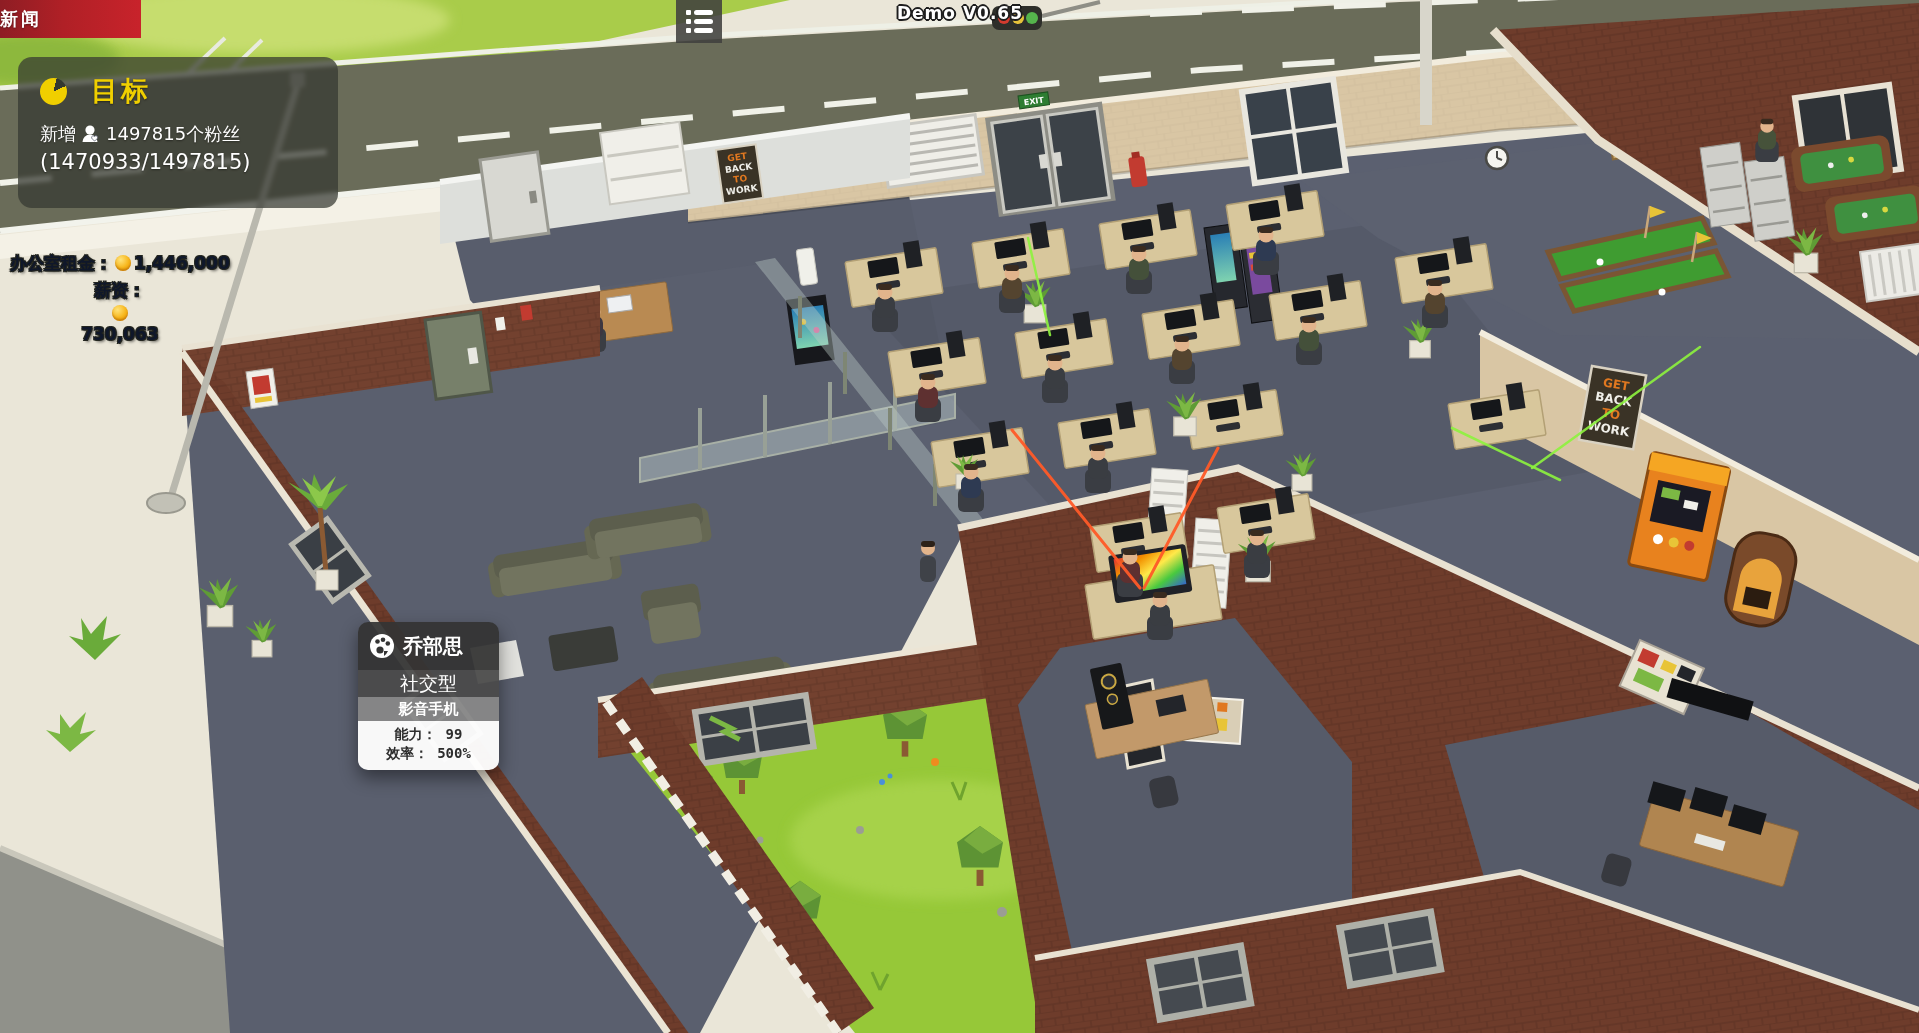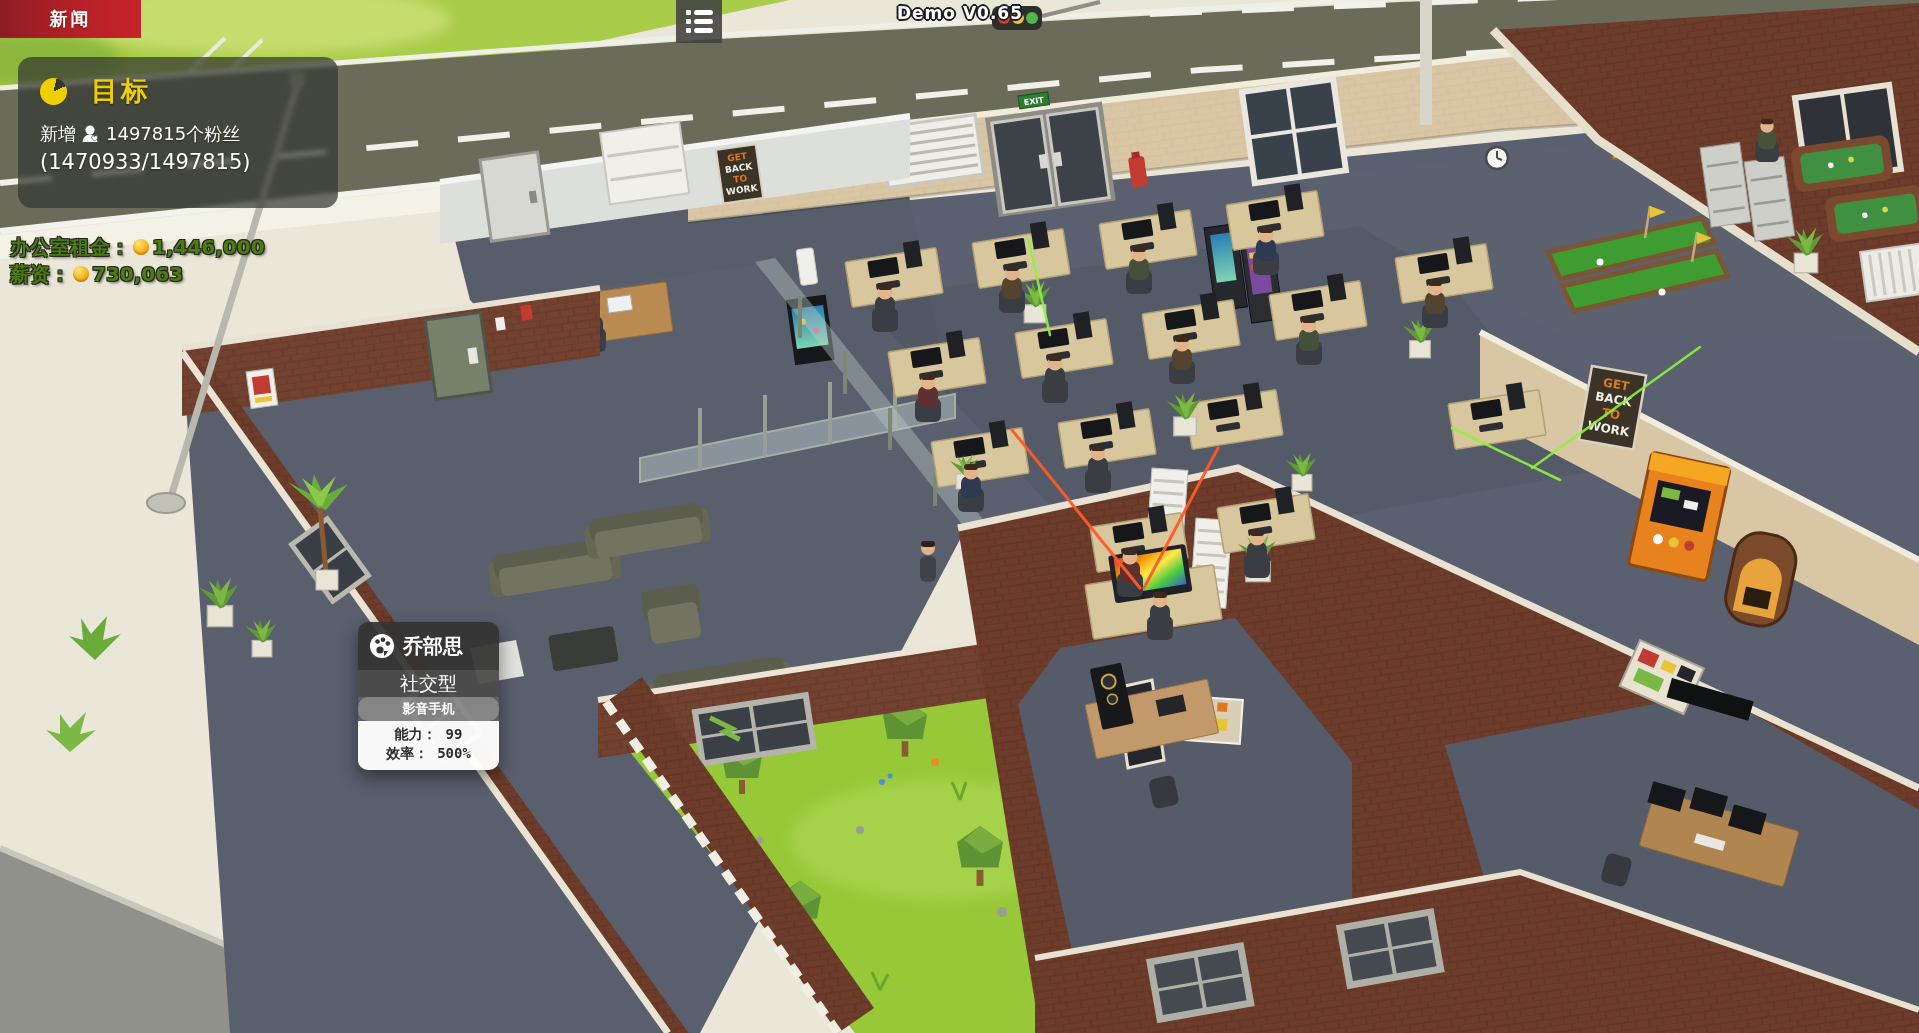--- a/index.html
+++ b/index.html
@@ -4,21 +4,21 @@
 <style>
   html,body{margin:0;padding:0;background:#111;}
   .stage{position:relative;width:1919px;height:1033px;overflow:hidden;
          font-family:"DejaVu Sans","Liberation Sans",sans-serif;background:#eae6d8;}
   .stage svg.scene{position:absolute;left:0;top:0;}
 
   
   .news-badge{position:absolute;left:0;top:0;width:141px;height:38px;
     background:linear-gradient(90deg,#8e1d24 0%,#b02026 45%,#c8232b 100%);
     color:#fff;font-weight:bold;font-size:18px;letter-spacing:3px;
-    display:flex;align-items:center;justify-content:center;
+    display:flex;align-items:center;justify-content:flex-start;
     text-shadow:0 1px 2px rgba(0,0,0,.4);cursor:pointer;}
 
   .menu-btn{position:absolute;left:676px;top:0;width:46px;height:43px;
     background:rgba(64,64,62,.88);display:flex;flex-direction:column;
     align-items:center;justify-content:center;gap:4px;cursor:pointer;}
   .menu-row{display:flex;align-items:center;gap:3px;}
   .menu-row .dot{width:5px;height:5px;background:#fff;border-radius:1px;}
   .menu-row .bar{width:19px;height:5px;background:#fff;border-radius:2.5px;}
 
   .version{position:absolute;left:860px;top:3px;width:200px;text-align:center;
@@ -32,38 +32,38 @@
   .goal-title-row{display:flex;align-items:center;gap:24px;}
   .pie-icon{width:27px;height:27px;border-radius:50%;
     background:conic-gradient(from 14deg,#343830 0 52deg,#f0cf00 52deg 360deg);}
   .goal-title{color:#f0cf00;font-size:27px;font-weight:bold;letter-spacing:3px;
     text-shadow:0 1px 2px rgba(0,0,0,.45);}
   .goal-line{margin-top:13px;font-size:18px;display:flex;align-items:center;gap:2px;
     text-shadow:0 1px 2px rgba(0,0,0,.45);}
   .goal-progress{margin-top:4px;font-size:21px;text-shadow:0 1px 2px rgba(0,0,0,.45);}
   .fans-ico{width:22px;height:22px;margin:0 2px;}
 
-  .finance{position:absolute;left:10px;top:236px;color:#4d7c0f;font-weight:bold;
-    font-size:20px;
+  .finance{position:absolute;left:10px;top:252px;color:#0f172a;font-weight:bold;
+    font-size:17px;
     text-shadow:-1px -1px 0 #23251f,1px -1px 0 #23251f,-1px 1px 0 #23251f,
       1px 1px 0 #23251f,2px 2px 3px rgba(0,0,0,.6);}
   .fin-row{display:flex;align-items:center;gap:3px;height:22px;}
-  .fin-row + .fin-row{margin-top:5px;}
+  .fin-row + .fin-row{margin-top:5px;flex-direction:column;}
   .coin{width:16px;height:16px;border-radius:50%;flex:0 0 16px;
     background:radial-gradient(circle at 35% 30%,#ffe37a,#f7b519 55%,#ef9708 100%);
     box-shadow:inset 0 -2px 2px rgba(150,80,0,.45);}
 
   .tooltip{position:absolute;left:358px;top:622px;width:141px;border-radius:10px;
     overflow:hidden;box-shadow:0 8px 18px rgba(0,0,0,.45);}
   .tt-header{height:48px;background:rgba(52,52,52,.94);display:flex;align-items:center;
     gap:8px;padding:0 11px;color:#fff;font-size:20px;font-weight:bold;}
   .tt-row1{height:27px;background:rgba(74,74,74,.94);color:#fff;font-size:19px;
     font-weight:normal;display:flex;align-items:center;justify-content:center;}
-  .tt-row2{height:24px;background:rgba(136,136,136,.94);color:#fff;font-size:13px;
-    font-weight:bold;display:flex;align-items:center;justify-content:center;border-radius:10px;}
+  .tt-row2{height:24px;background:rgba(136,136,136,.94);color:#fff;font-size:15px;
+    font-weight:bold;display:flex;align-items:center;justify-content:center;}
   .tt-body{background:rgba(253,253,253,.97);padding:4px 0 7px;}
   .tt-stat{display:flex;justify-content:center;gap:9px;color:#2d2d2d;
     font-weight:bold;font-size:14px;line-height:19px;}
   .tt-stat .v{font-family:"DejaVu Sans Mono","Liberation Mono",monospace;}
 </style>
 </head>
 <body>
 
 <div class="stage">
 

